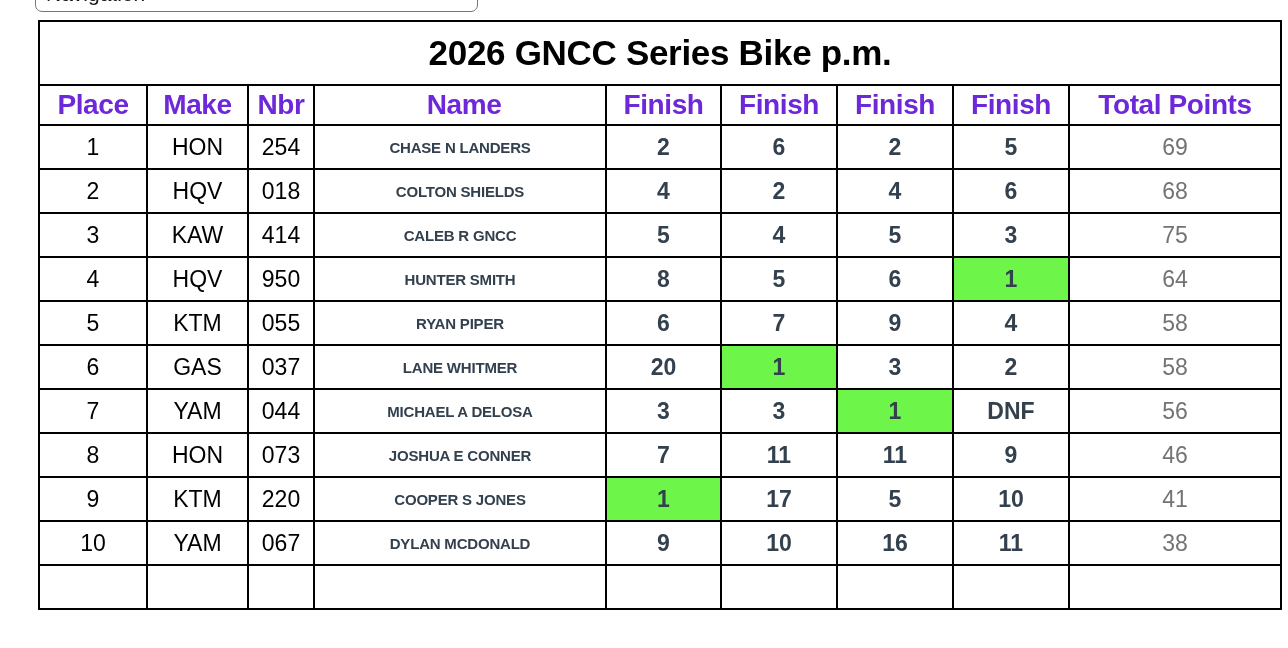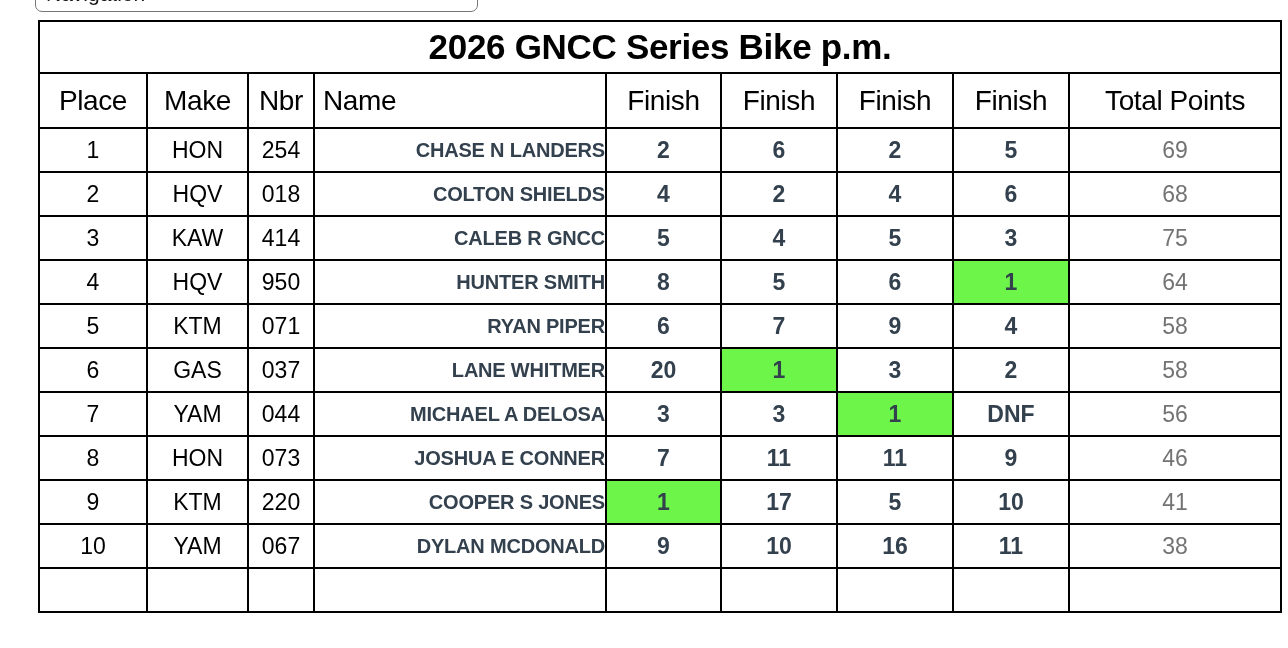--- a/index.html
+++ b/index.html
@@ -60,21 +60,21 @@
   }
 
   table.results td, table.results th {
     border: 2px solid #000000;
     padding: 0;
     box-sizing: border-box;
   }
 
   
   .title-row td {
-    height: 52px;
+    height: 64px;
     text-align: center;
     vertical-align: middle;
     font-size: 35px;
     font-weight: bold;
     color: #000000;
     letter-spacing: -0.3px;
     background: #ffffff;
   }
 
   
@@ -111,47 +111,47 @@
     font-weight: bold;
     color: #ffffff;
     letter-spacing: -0.5px;
   }
   .band-row td.blank-cell {
     background: #205275;
   }
 
   
   .head-row td {
-    height: 55px;
+    height: 40px;
     vertical-align: middle;
     font-size: 28px;
-    font-weight: normal;
-    color: #000000;
+    font-weight: bold;
+    color: #6d28d9;
     background: #ffffff;
     letter-spacing: -0.4px;
   }
-  .head-row td.c-left { text-align: left; padding-left: 8px; }
+  .head-row td.c-left { text-align: center; padding-left: 8px; }
   .head-row td.c-center { text-align: center; }
 
   
   .data-row td {
     height: 44px;
     vertical-align: middle;
     background: #ffffff;
   }
   td.cell-place, td.cell-make, td.cell-nbr {
     text-align: center;
     font-size: 23px;
     font-weight: normal;
     color: #000000;
   }
   td.cell-name {
-    text-align: right;
+    text-align: center;
     padding-left: 8px;
-    font-size: 20px;
+    font-size: 15px;
     font-weight: bold;
     color: #33404d;
     letter-spacing: -0.2px;
     white-space: nowrap;
     overflow: hidden;
   }
   td.cell-finish {
     text-align: center;
     font-size: 23px;
     font-weight: bold;
@@ -261,21 +261,21 @@
             <td class="cell-name">HUNTER SMITH</td>
             <td class="cell-finish">8</td>
             <td class="cell-finish">5</td>
             <td class="cell-finish">6</td>
             <td class="cell-finish win">1</td>
             <td class="cell-total">64</td>
           </tr>
           <tr class="data-row">
             <td class="cell-place">5</td>
             <td class="cell-make">KTM</td>
-            <td class="cell-nbr">071</td>
+            <td class="cell-nbr">055</td>
             <td class="cell-name">RYAN PIPER</td>
             <td class="cell-finish">6</td>
             <td class="cell-finish">7</td>
             <td class="cell-finish">9</td>
             <td class="cell-finish">4</td>
             <td class="cell-total">58</td>
           </tr>
           <tr class="data-row">
             <td class="cell-place">6</td>
             <td class="cell-make">GAS</td>

